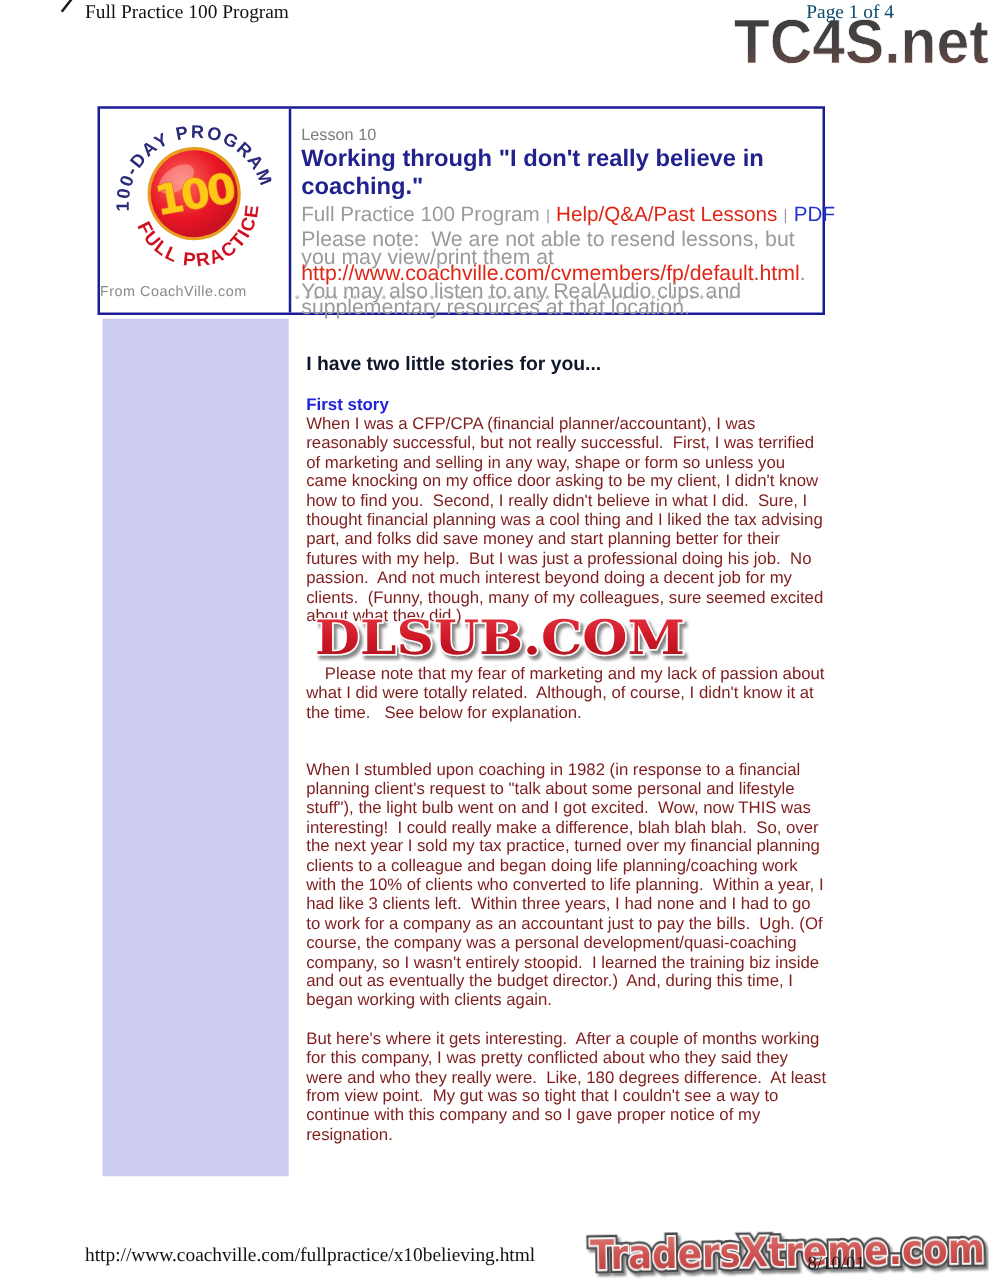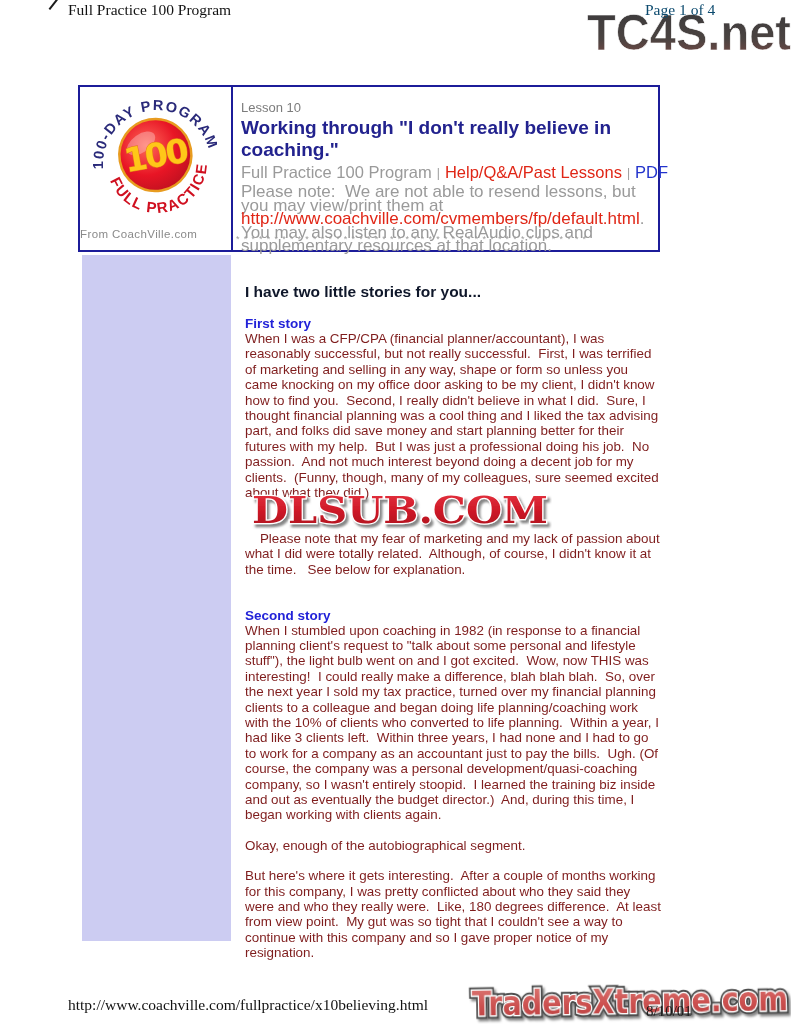--- a/index.html
+++ b/index.html
@@ -105,24 +105,22 @@
 <div class="content">
   <div class="content-heading">I have two little stories for you...</div>
 
   <div class="story-label">First story</div>
   <div class="para">When I was a CFP/CPA (financial planner/accountant), I was reasonably successful, but not really successful.  First, I was terrified of marketing and selling in any way, shape or form so unless you came knocking on my office door asking to be my client, I didn't know how to find you.  Second, I really didn't believe in what I did.  Sure, I thought financial planning was a cool thing and I liked the tax advising part, and folks did save money and start planning better for their futures with my help.  But I was just a professional doing his job.  No passion.  And not much interest beyond doing a decent job for my clients.  (Funny, though, many of my colleagues, sure seemed excited about what they did.)</div>
 
   <div class="para wm-anchor">
     <span>Please note that my fear of marketing and my lack of passion about what I did were totally related.  Although, of course, I didn't know it at the time.   See below for explanation.</span>
   </div>
 
-  <div class="story-label">Second story</div>
   <div class="para">When I stumbled upon coaching in 1982 (in response to a financial planning client's request to "talk about some personal and lifestyle stuff"), the light bulb went on and I got excited.  Wow, now THIS was interesting!  I could really make a difference, blah blah blah.  So, over the next year I sold my tax practice, turned over my financial planning clients to a colleague and began doing life planning/coaching work with the 10% of clients who converted to life planning.  Within a year, I had like 3 clients left.  Within three years, I had none and I had to go to work for a company as an accountant just to pay the bills.  Ugh. (Of course, the company was a personal development/quasi-coaching company, so I wasn't entirely stoopid.  I learned the training biz inside and out as eventually the budget director.)  And, during this time, I began working with clients again.</div>
 
-  <div class="para">Okay, enough of the autobiographical segment.</div>
   <div class="para">But here's where it gets interesting.  After a couple of months working for this company, I was pretty conflicted about who they said they were and who they really were.  Like, 180 degrees difference.  At least from view point.  My gut was so tight that I couldn't see a way to continue with this company and so I gave proper notice of my resignation.</div>
 </div>
 
 <svg class="wm-dlsub" width="304" height="50" viewBox="0 0 304 50">
   <defs>
     <linearGradient id="dlGrad" x1="0" y1="0" x2="0" y2="1">
       <stop offset="0" stop-color="#ea3a46"></stop>
         <stop offset="0.5" stop-color="#d01a28"></stop>
         <stop offset="1" stop-color="#a80e1c"></stop>
     </linearGradient>

